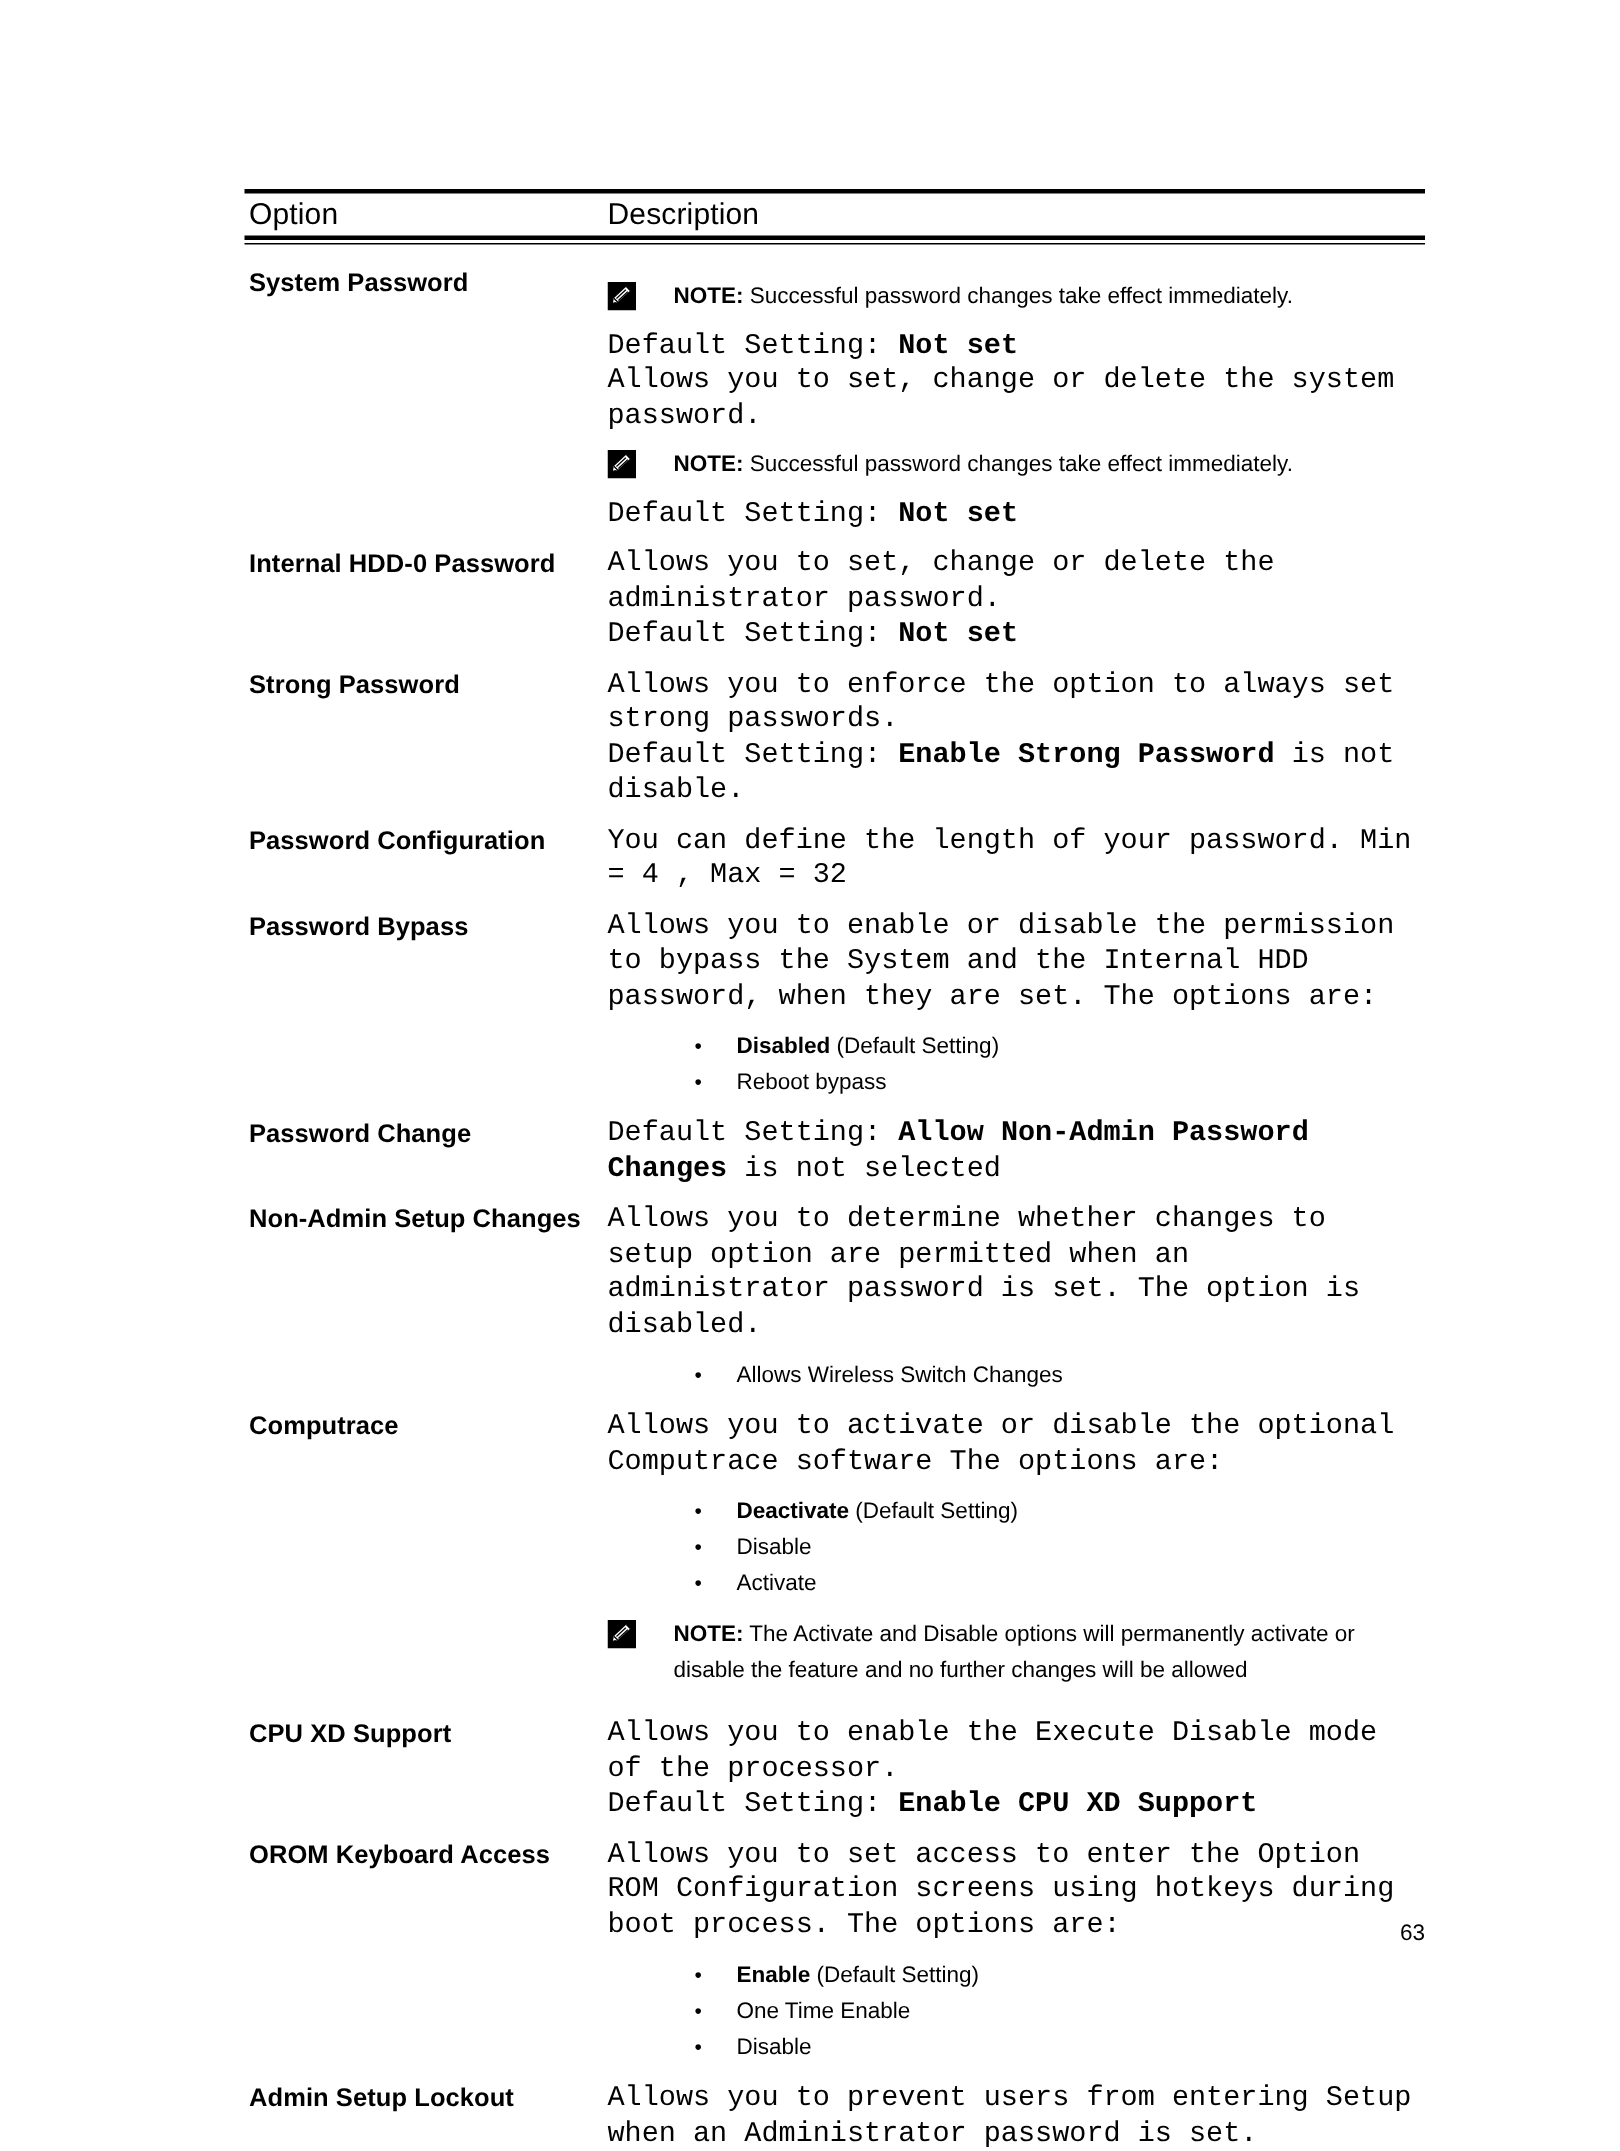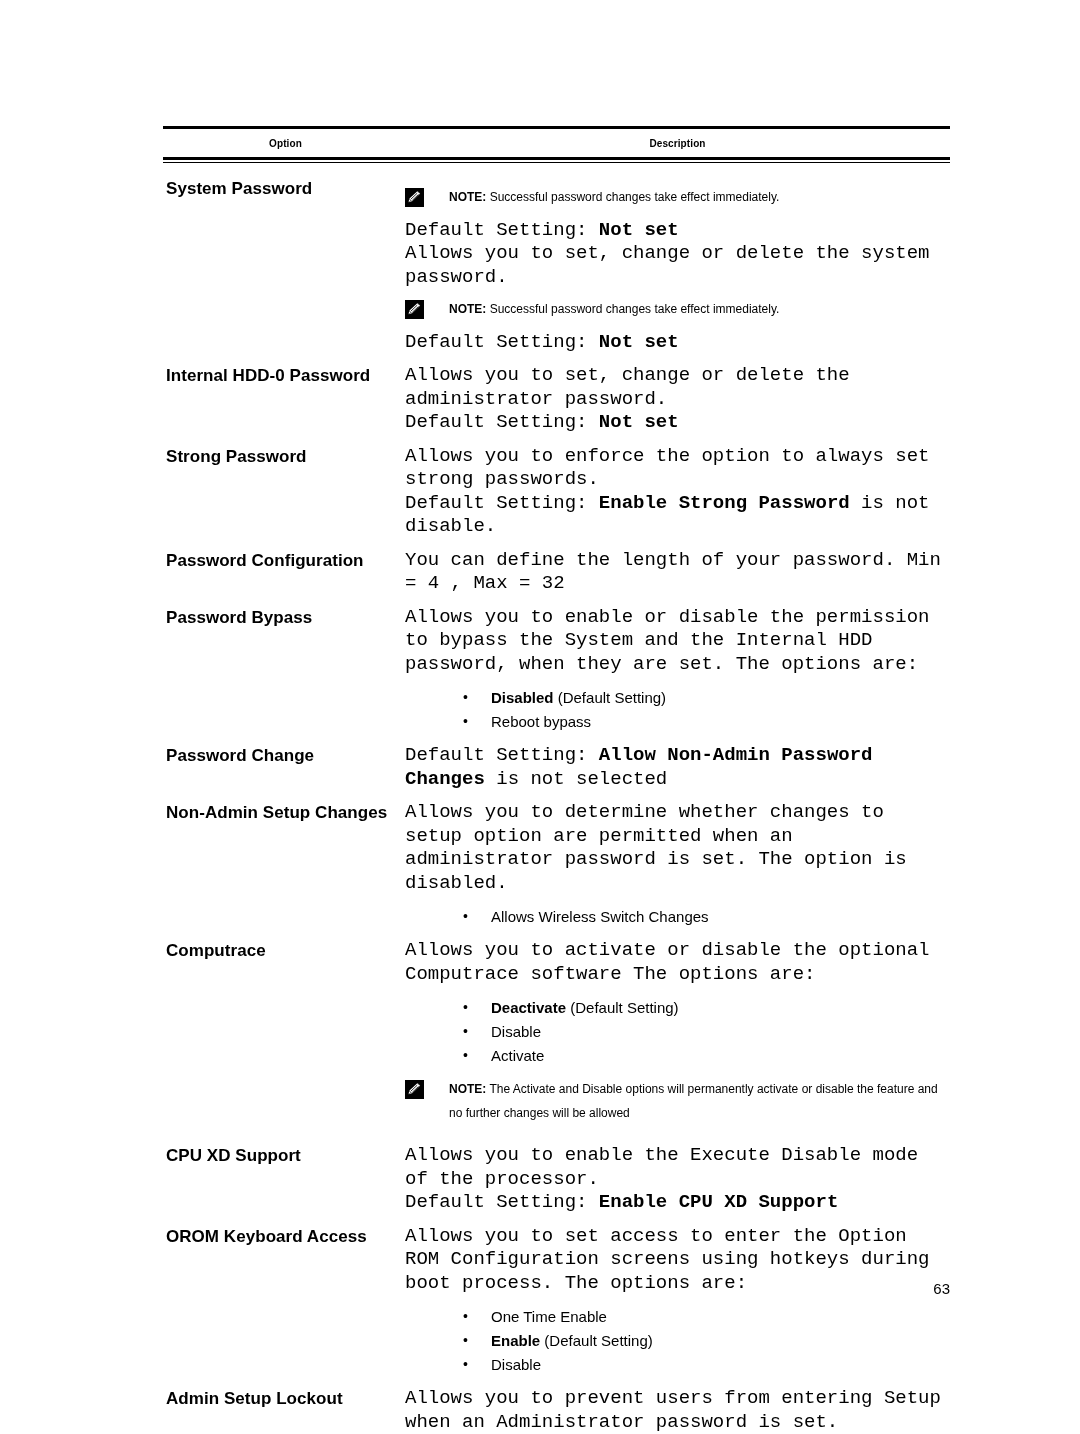--- a/index.html
+++ b/index.html
@@ -45,24 +45,23 @@
   .rule-gap {
     height: 2px;
   }
 
   .thead {
     display: flex;
     align-items: center;
     height: 28px;
   }
   .th {
-    font-size: 10px;
-    font-weight: bold;
+    font-size: 20px;
+    font-weight: normal;
     letter-spacing: .1px;
-    text-align: center;
   }
   .th-option { width: 239px; flex: 0 0 239px; padding-left: 3px; }
   .th-desc   { flex: 1 1 auto; }
 
   .rows {
     padding-top: 14px;
   }
 
   .row {
     display: flex;
@@ -103,21 +102,21 @@
   .note-icon {
     flex: 0 0 auto;
     width: 19px;
     height: 19px;
     margin-top: 2px;
     margin-right: 25px;
   }
   .note-icon svg { display: block; }
   .note-text {
     flex: 1 1 auto;
-    font-size: 12px;
+    font-size: 15px;
     line-height: 23.5px;
   }
 
   
   ul.bullets {
     list-style: none;
     margin: 10px 0 10px 0;
     padding: 0 0 0 58px;
   }
   ul.bullets li {
@@ -307,22 +306,22 @@
         </div>
       </div>
 
       <div class="row-gap-sm"></div>
 
       <div class="row">
         <div class="col-option">OROM Keyboard Access</div>
         <div class="col-desc">
           <p class="p">Allows you to set access to enter the Option ROM Configuration screens using hotkeys during boot process. The options are:</p>
           <ul class="bullets">
+            <li><span class="b">Enable</span><span> (Default Setting)</span></li>
             <li><span class="b"></span><span>One Time Enable</span></li>
-            <li><span class="b">Enable</span><span> (Default Setting)</span></li>
             <li><span class="b"></span><span>Disable</span></li>
           </ul>
         </div>
       </div>
 
       <div class="row">
         <div class="col-option">Admin Setup Lockout</div>
         <div class="col-desc">
           <p class="p">Allows you to prevent users from entering Setup when an Administrator password is set.</p>
           <p class="p"><span>Default Setting: </span><span class="b">Disabled</span></p>

